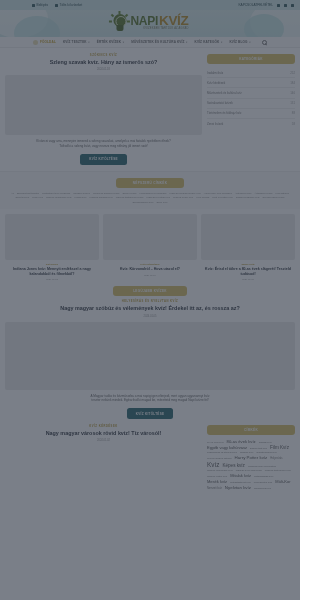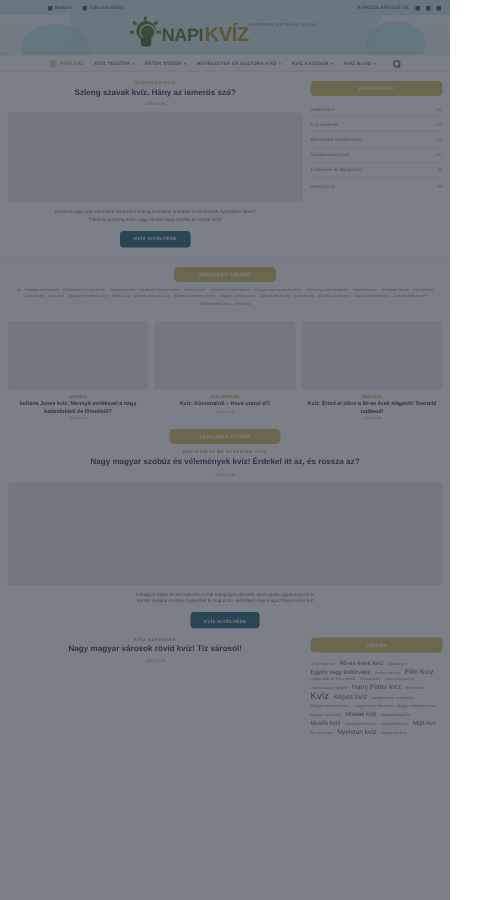--- a/index.html
+++ b/index.html
@@ -56,21 +56,21 @@
   .blob.b4 { width: 40px; height: 30px; right: 16px; top: 4px; background: rgba(188,224,223,.75);}
   .hero-logo {
     position: absolute; left: 50%; top: 3px; transform: translateX(-50%);
     display: flex; align-items: center; gap: 2px;
   }
   .bulb { position: relative; width: 17px; height: 19px; }
   .bulb .glow { position:absolute; left:2px; top:1px; width:13px; height:13px; border-radius:50%; background:#5e7a34; }
   .bulb .glow:after{content:"";position:absolute;left:2px;top:2px;width:9px;height:9px;border-radius:50%;border:1px solid #d9e6c8;}
   .bulb .base { position:absolute; left:5px; top:12px; width:7px; height:6px; background:#4f6a2d; border-radius:0 0 2px 2px;}
   .bulb .ray { position:absolute; width:2px; height:3px; background:#6b8a3c; }
-  .logo-words { display:flex; flex-direction:row; line-height:1; }
+  .logo-words { display:flex; flex-direction:column; line-height:1; }
   .logo-main { display:flex; align-items:baseline; gap:1px; }
   .logo-napi { font-size: 12px; font-weight: 700; color:#5e7a34; letter-spacing:-0.3px; }
   .logo-kviz { font-size: 13.5px; font-weight: 800; color:#b8902f; letter-spacing:-0.3px; }
   .logo-tag { font-size: 2.6px; color:#7b7b5e; letter-spacing:.2px; margin-top:.5px; text-align:right;}
 
   
   .nav {
     position: relative; height: 11px;
     background: #fbfbfb;
     border-bottom: 1px solid #ececec;

